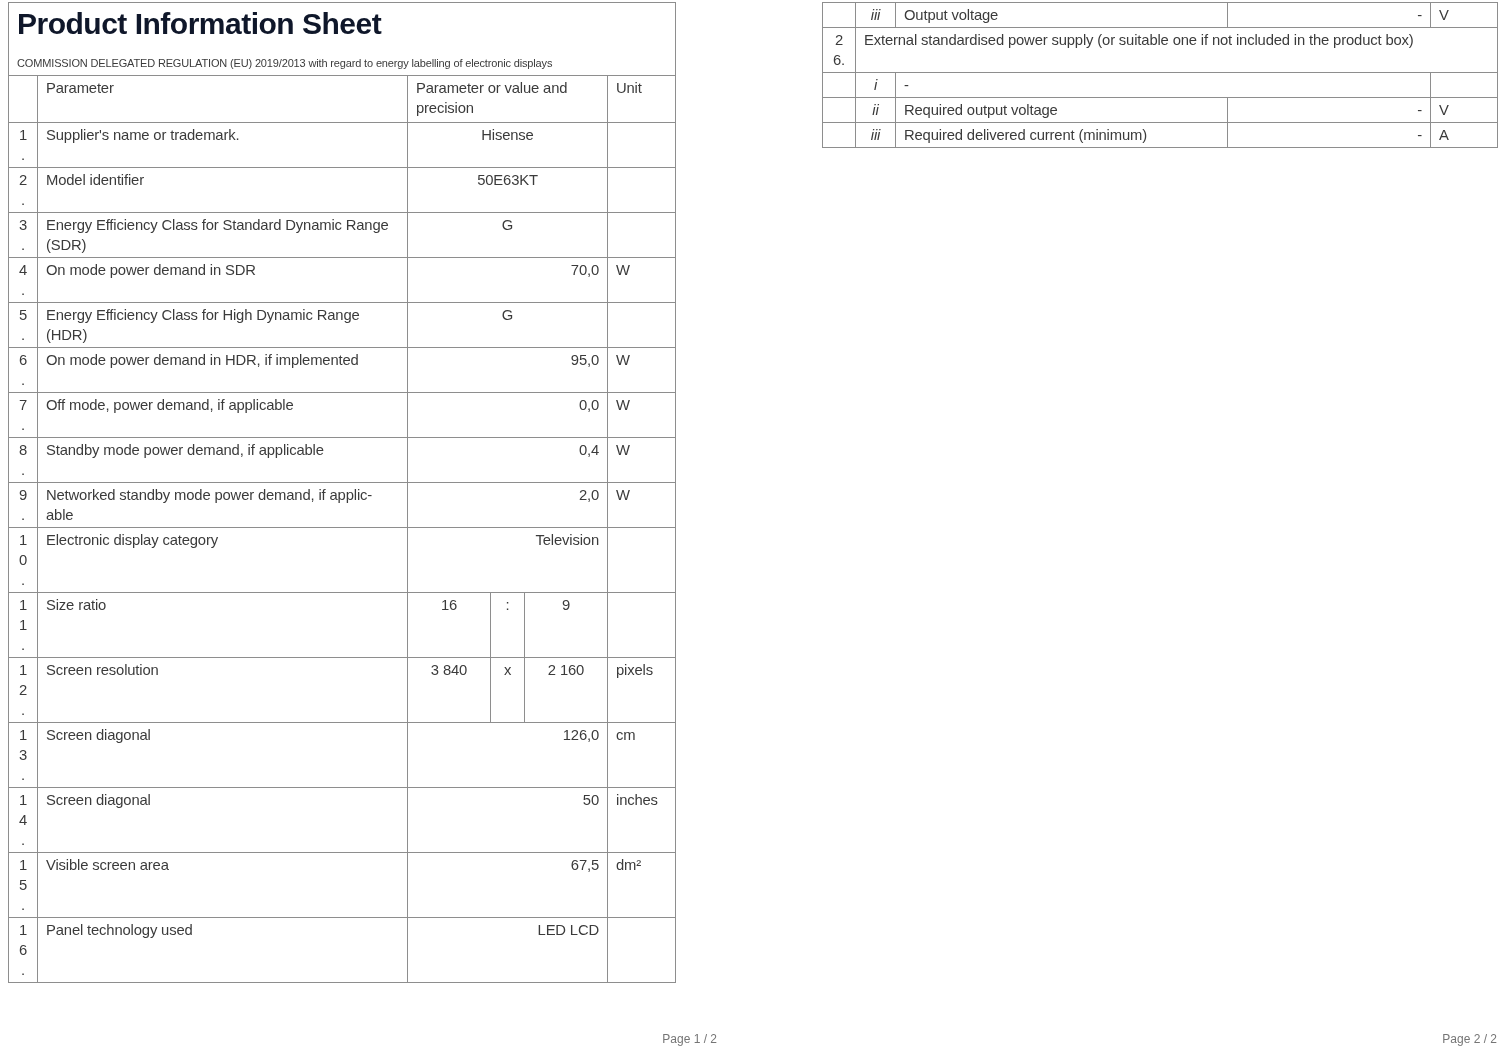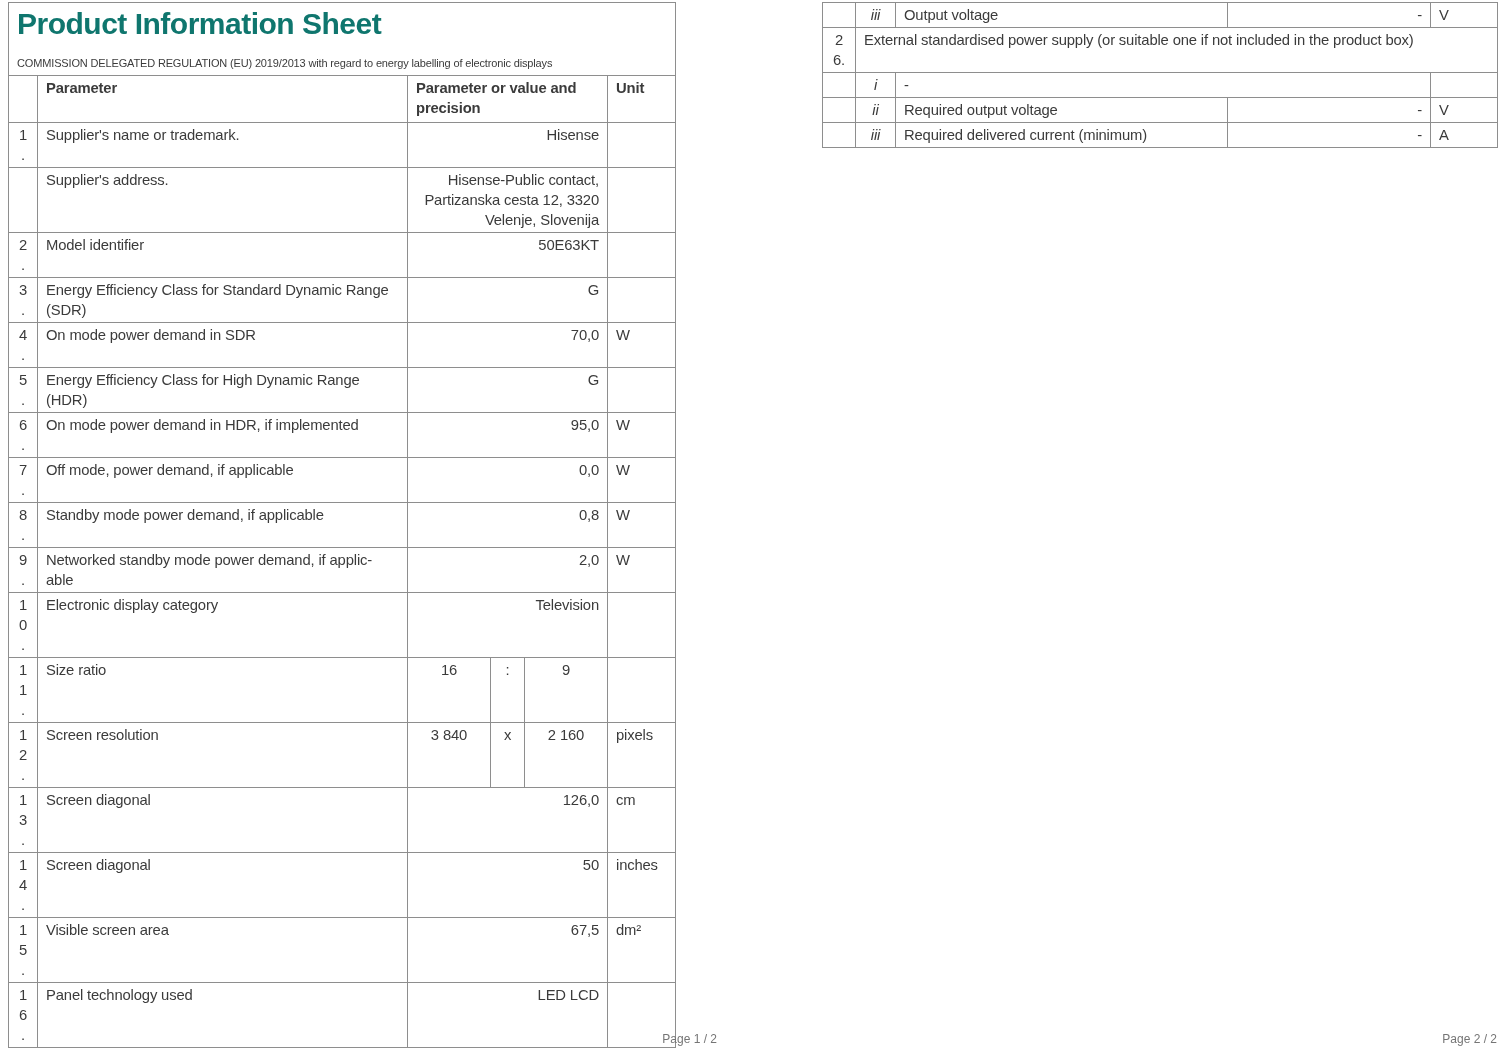--- a/index.html
+++ b/index.html
@@ -26,32 +26,32 @@
     letter-spacing:-0.15px;
     padding:2px 8px 2px 8px;
     overflow:hidden;
     word-wrap:break-word;
   }
   tr.r{height:23px;margin-top:38px;}
   tr.h-hdr{height:47px;}
 
   td.title-cell{padding:6px 10px 8px 10px;}
   .doc-title{
-    font-size:30px;font-weight:bold;color:#0f766e;
+    font-size:30px;font-weight:bold;color:#0f172a;
     letter-spacing:-0.5px;line-height:34px;margin:2px 0 0 0;
   }
   .doc-subtitle{
     font-size:11px;line-height:20px;margin:12px 0 0 0;max-width:640px;
   }
 
   td.num{text-align:center;padding:2px 2px;}
   td.sub{text-align:center;font-style:italic;padding:2px 2px;}
   td.lbl{text-align:left;}
-  td.b{font-weight:bold;}
-  td.val-l{text-align:right;padding:2px 4px 2px 9px;}
+  td.b{font-weight:normal;}
+  td.val-l{text-align:center;padding:2px 4px 2px 9px;}
   td.val-r{text-align:right;padding:2px 9px 2px 4px;}
   td.val-c{text-align:center;padding:2px 2px;}
   td.unit{text-align:left;padding:2px 4px 2px 9px;}
 
   .footer{
     position:absolute;top:1032px;
     font-size:12px;color:#757575;text-align:right;letter-spacing:0;
   }
   #footer1{left:8px;width:669px;padding-left:40px;}
   #footer2{left:822px;width:675px;}
@@ -86,26 +86,20 @@
       <td class="lbl b">Unit</td>
     </tr>
 
     <tr class="r">
       <td class="num">1.</td>
       <td colspan="2" class="lbl">Supplier's name or trademark.</td>
       <td colspan="3" class="val-l">Hisense</td>
       <td class="unit"></td>
     </tr>
 
-    <tr class="r">
-      <td class="num"></td>
-      <td colspan="2" class="lbl">Supplier's address.</td>
-      <td colspan="3" class="val-l">Hisense-Public contact, Partizanska cesta 12, 3320 Velenje, Slovenija</td>
-      <td class="unit"></td>
-    </tr>
 
     <tr class="r">
       <td class="num">2.</td>
       <td colspan="2" class="lbl">Model identifier</td>
       <td colspan="3" class="val-l">50E63KT</td>
       <td class="unit"></td>
     </tr>
 
     <tr class="r">
       <td class="num">3.</td>
@@ -138,21 +132,21 @@
     <tr class="r">
       <td class="num">7.</td>
       <td colspan="2" class="lbl">Off mode, power demand, if applicable</td>
       <td colspan="3" class="val-r">0,0</td>
       <td class="unit">W</td>
     </tr>
 
     <tr class="r">
       <td class="num">8.</td>
       <td colspan="2" class="lbl">Standby mode power demand, if applicable</td>
-      <td colspan="3" class="val-r">0,8</td>
+      <td colspan="3" class="val-r">0,4</td>
       <td class="unit">W</td>
     </tr>
 
     <tr class="r">
       <td class="num">9.</td>
       <td colspan="2" class="lbl">Networked standby mode power demand, if applic-able</td>
       <td colspan="3" class="val-r">2,0</td>
       <td class="unit">W</td>
     </tr>
 

